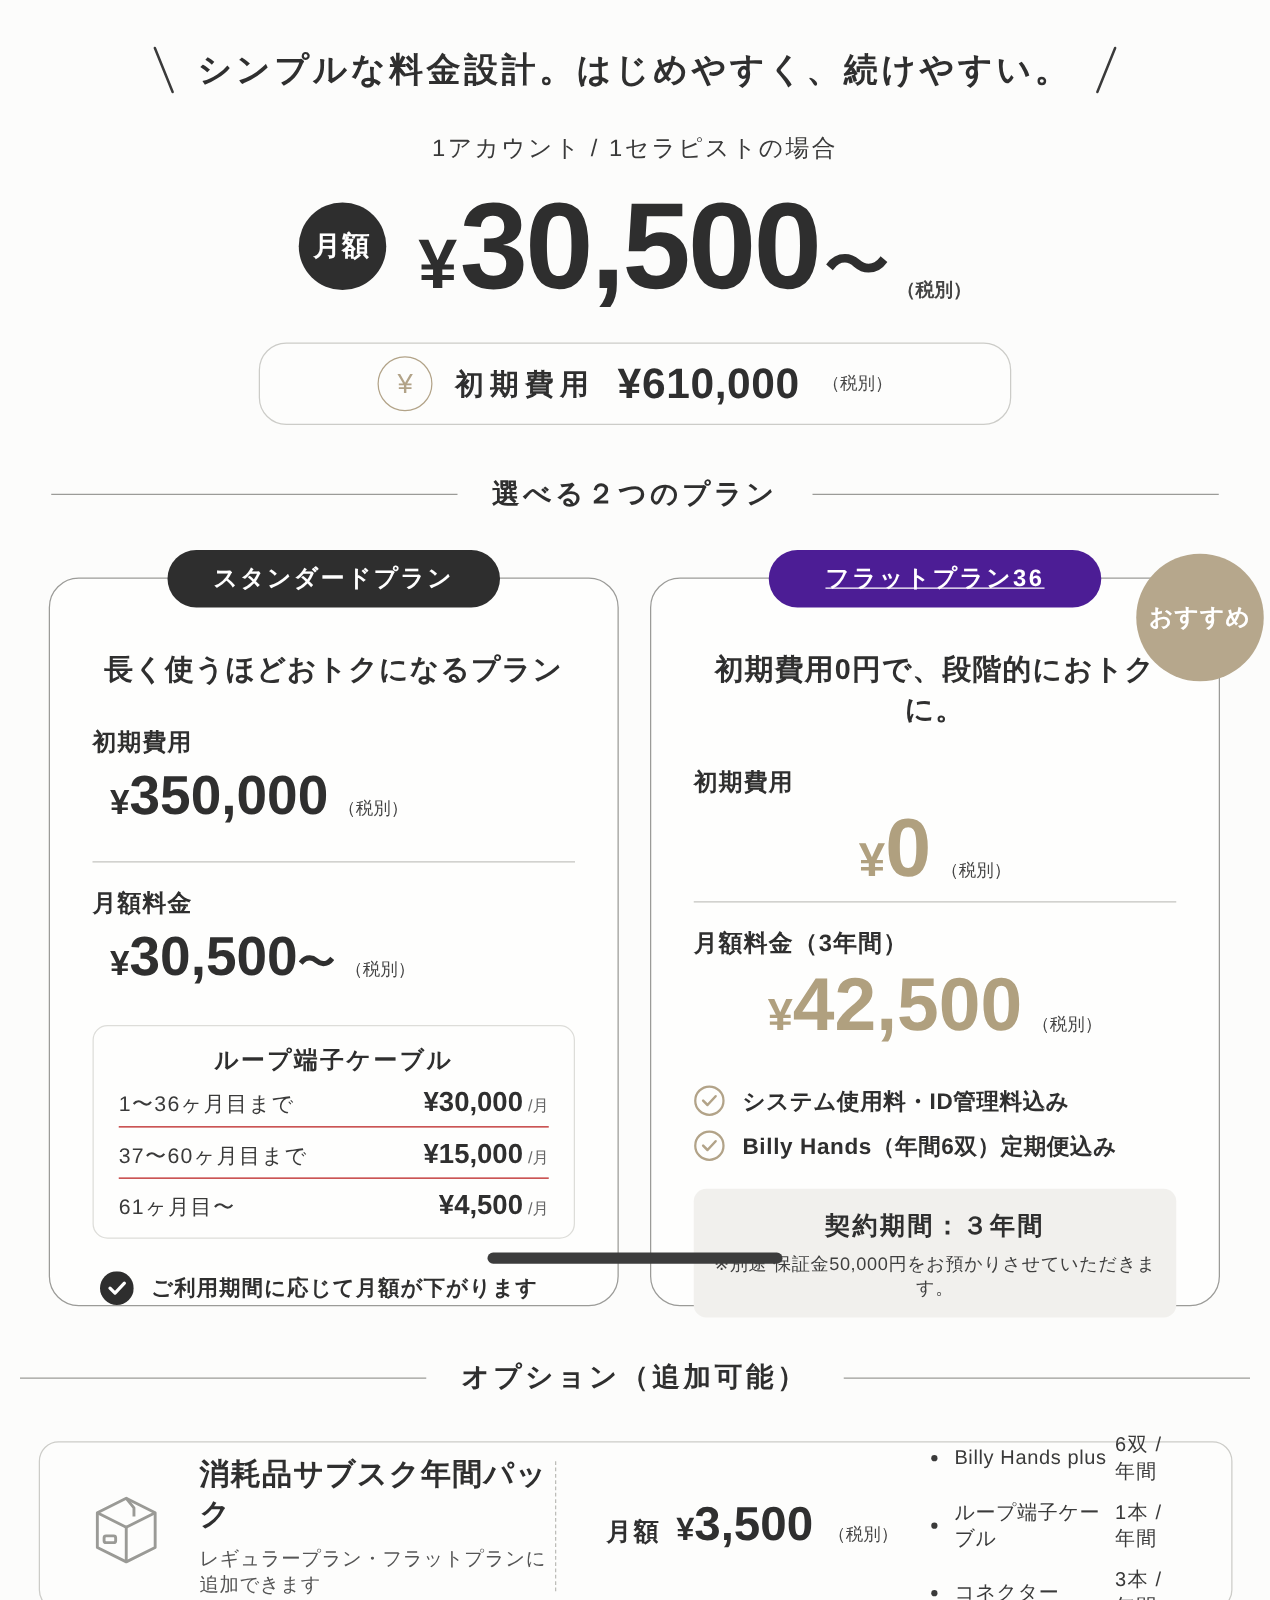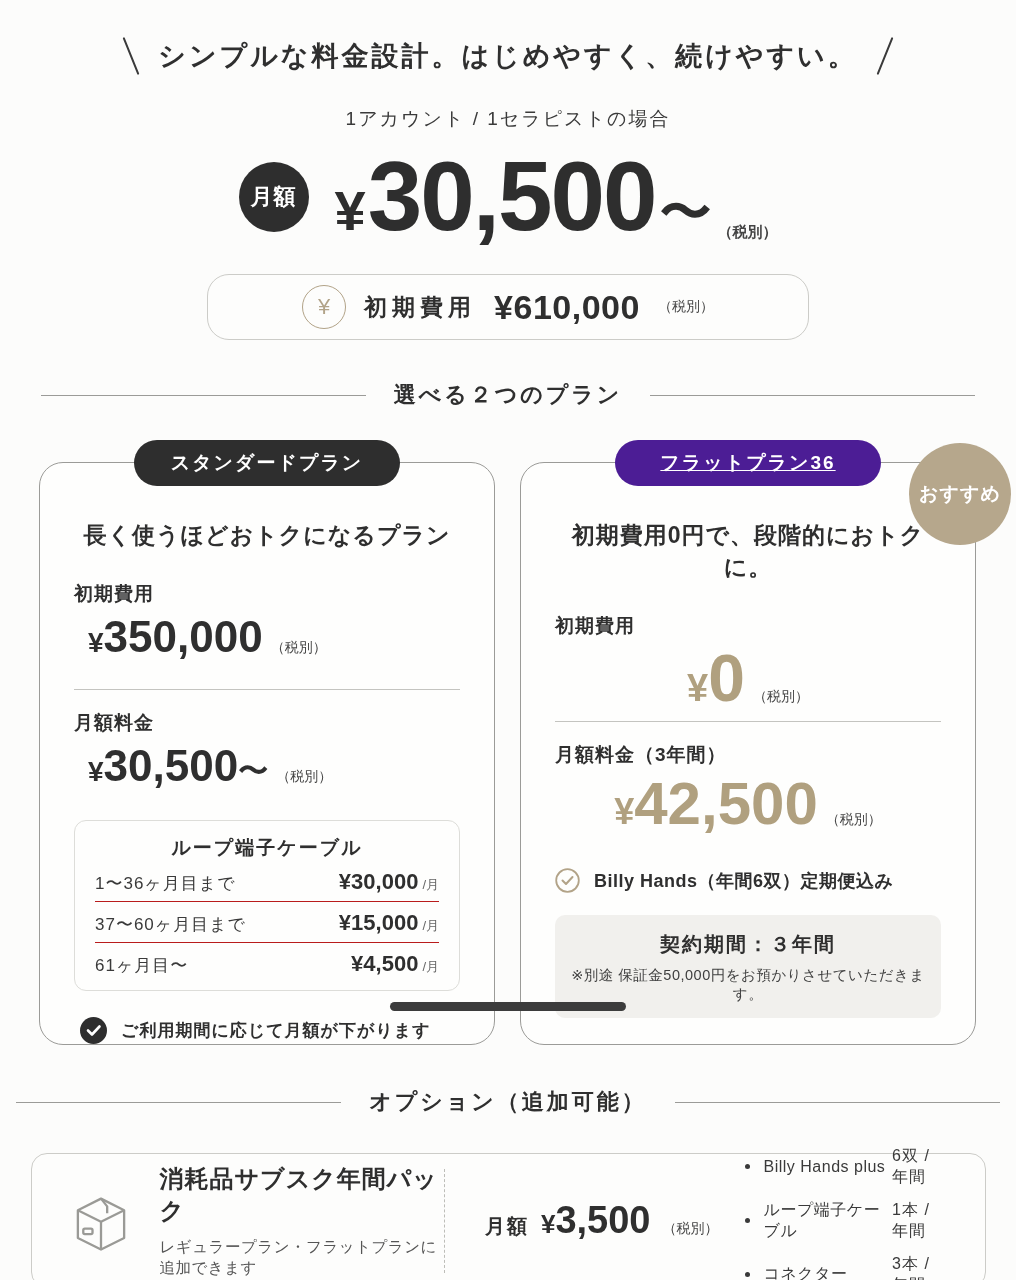--- a/index.html
+++ b/index.html
@@ -225,20 +225,29 @@
       </div>
 
       <div class="features">
         <div class="feat">
           <span>
             <svg width="25" height="25" viewBox="0 0 25 25">
                 <circle cx="12.5" cy="12.5" r="11.3" fill="none" stroke="#b2a388" stroke-width="1.8"></circle>
                 <polyline points="7.5,12.5 11,16 17.5,9" fill="none" stroke="#b2a388" stroke-width="2" stroke-linecap="round" stroke-linejoin="round"></polyline>
               </svg>
           </span>
+          <span class="feat-text">システム使用料・ID管理料込み</span>
+        </div>
+        <div class="feat">
+          <span>
+            <svg width="25" height="25" viewBox="0 0 25 25">
+                <circle cx="12.5" cy="12.5" r="11.3" fill="none" stroke="#b2a388" stroke-width="1.8"></circle>
+                <polyline points="7.5,12.5 11,16 17.5,9" fill="none" stroke="#b2a388" stroke-width="2" stroke-linecap="round" stroke-linejoin="round"></polyline>
+              </svg>
+          </span>
           <span class="feat-text">Billy Hands（年間6双）定期便込み</span>
         </div>
       </div>
 
       <div class="contract">
         <div class="contract-title">契約期間：３年間</div>
         <div class="contract-note">※別途 保証金50,000円をお預かりさせていただきます。</div>
       </div>
     </div>
   </div>

